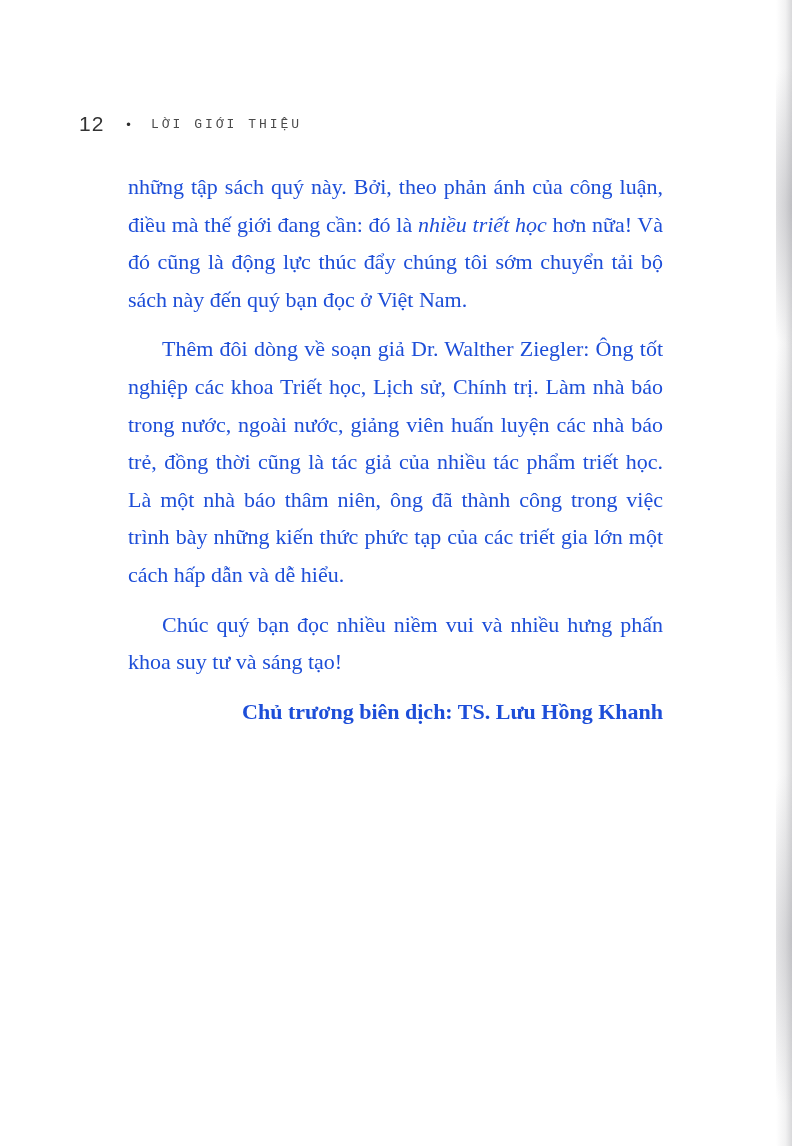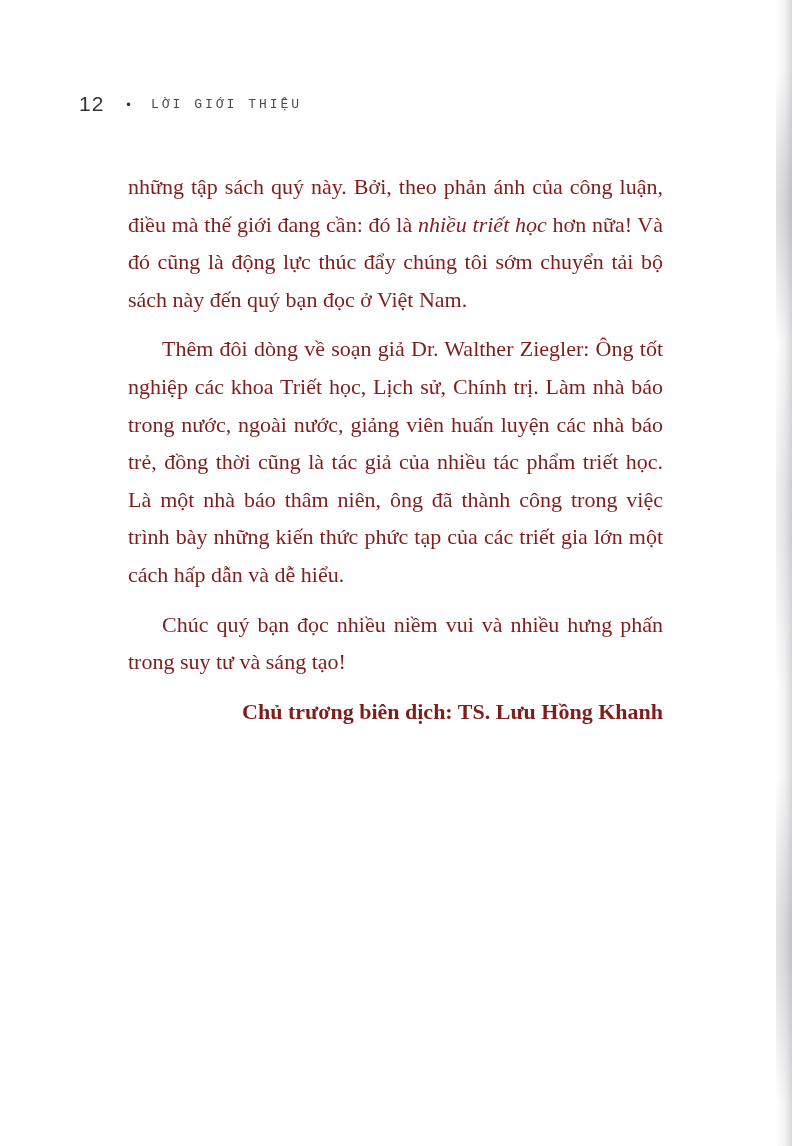--- a/index.html
+++ b/index.html
@@ -13,21 +13,21 @@
   .page {
     position: relative;
     width: 792px;
     height: 1146px;
     background: #ffffff;
     font-family: "Liberation Serif", serif;
   }
   
   .header {
     position: absolute;
-    top: 92px;
+    top: 112px;
     left: 79px;
     display: flex;
     align-items: center;
     font-family: "Liberation Sans", sans-serif;
     color: #3d3d3d;
   }
   .page-num {
     font-size: 21px;
     letter-spacing: 1px;
     color: #333333;
@@ -45,21 +45,21 @@
     font-family: Liberation Mono, monospace;
   }
   
   .body-text {
     position: absolute;
     top: 168px;
     left: 128px;
     width: 535px;
     font-size: 22px;
     line-height: 37.6px;
-    color: #7f1d1d;
+    color: #1d4ed8;
     text-align: justify;
   }
   .para {
     margin: 0 0 12px 0;
   }
   .para.indent {
     text-indent: 34px;
   }
   .para em {
     font-style: italic;
@@ -94,20 +94,20 @@
     <span class="page-num">12</span>
     <span class="bullet">•</span>
     <span class="header-title">LỜI GIỚI THIỆU</span>
   </div>
 
   <div class="body-text">
     <p class="para no-indent"><span>những tập sách quý này. Bởi, theo phản ánh của công luận, điều mà thế giới đang cần: đó là </span><em>nhiều triết học</em><span> hơn nữa! Và đó cũng là động lực thúc đẩy chúng tôi sớm chuyển tải bộ sách này đến quý bạn đọc ở Việt Nam.</span></p>
 
     <p class="para indent">Thêm đôi dòng về soạn giả Dr. Walther Ziegler: Ông tốt nghiệp các khoa Triết học, Lịch sử, Chính trị. Làm nhà báo trong nước, ngoài nước, giảng viên huấn luyện các nhà báo trẻ, đồng thời cũng là tác giả của nhiều tác phẩm triết học. Là một nhà báo thâm niên, ông đã thành công trong việc trình bày những kiến thức phức tạp của các triết gia lớn một cách hấp dẫn và dễ hiểu.</p>
 
-    <p class="para indent">Chúc quý bạn đọc nhiều niềm vui và nhiều hưng phấn trong suy tư và sáng tạo!</p>
+    <p class="para indent">Chúc quý bạn đọc nhiều niềm vui và nhiều hưng phấn khoa suy tư và sáng tạo!</p>
 
     <p class="signature">Chủ trương biên dịch: TS. Lưu Hồng Khanh</p>
   </div>
 
   <div class="page-edge"></div>
 
 </div>
 
 </body></html>

